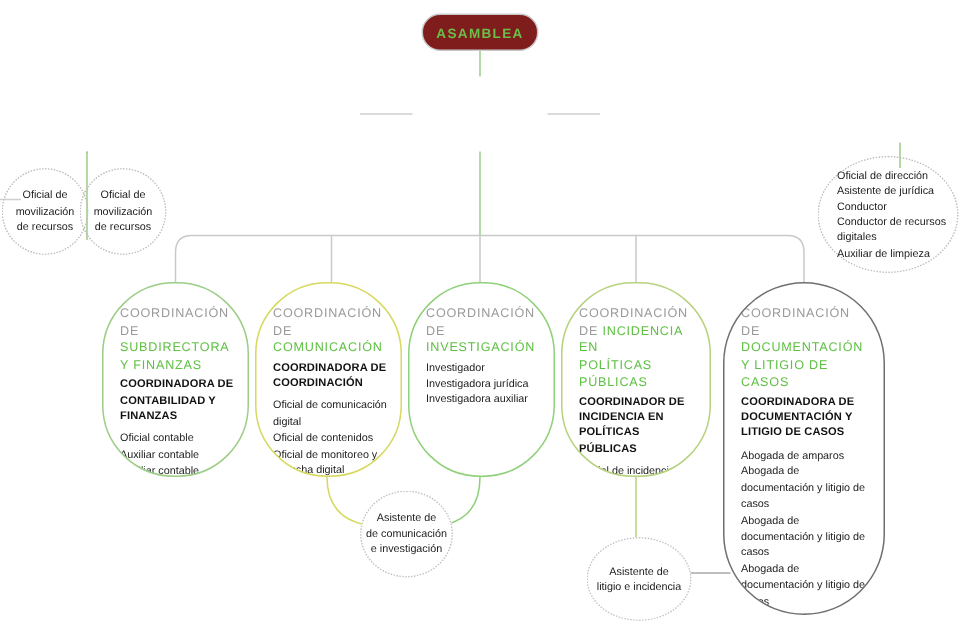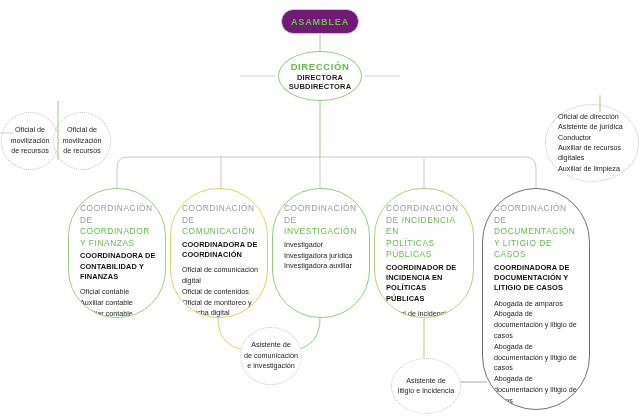--- a/index.html
+++ b/index.html
@@ -36,21 +36,21 @@
     flex-direction: column;
     justify-content: center;
     align-items: center;
     text-align: center;
   }
 
   
   .pill-assembly {
     border: 1px solid #c9c9c9;
     border-radius: 999px;
-    background: #701a75;
+    background: #7f1d1d;
   }
   .t-assembly {
     color: #6abf4b;
     font-size: 9px;
     font-weight: 700;
     letter-spacing: 0.9px;
   }
 
   
   .circle-direccion {
@@ -164,51 +164,46 @@
 
     <line x1="424" y1="318" x2="424" y2="358" stroke="#b7d27e" stroke-width="1"></line>
 
     <line x1="460" y1="382" x2="487" y2="382" stroke="#a8a8a8" stroke-width="1"></line>
   </svg>
 
   <div class="node pill-assembly" style="left:281px; top:9px; width:78px; height:25px;">
     <span class="t-assembly">ASAMBLEA</span>
   </div>
 
-  <div class="node circle-direccion" style="left:278px; top:51px; width:84px; height:50px;">
-    <span class="t-direccion-title">DIRECCIÓN</span>
-    <span class="t-direccion-sub">DIRECTORA</span>
-    <span class="t-direccion-sub">SUBDIRECTORA</span>
-  </div>
 
   <div class="node ellipse-dotted" style="left:1px; top:112px; width:58px; height:58px;">
     <span>Oficial de</span>
     <span>movilización</span>
     <span>de recursos</span>
   </div>
 
   <div class="node ellipse-dotted" style="left:53px; top:112px; width:58px; height:58px;">
     <span>Oficial de</span>
     <span>movilización</span>
     <span>de recursos</span>
   </div>
 
   <div class="node ellipse-dotted left-align" style="left:545px; top:104px; width:94px; height:78px; padding-left:12px;">
     <span>Oficial de dirección</span>
     <span>Asistente de jurídica</span>
     <span>Conductor</span>
-    <span>Auxiliar de recursos</span>
+    <span>Conductor de recursos</span>
     <span>digitales</span>
     <span>Auxiliar de limpieza</span>
   </div>
 
   <div class="coord" style="left:68px; top:188px; width:98px; height:130px; border-color:#9ccd86;">
     <div class="head">
       <span class="gray">COORDINACIÓN</span><br>
-      <span class="gray">DE </span><span class="green">COORDINADOR</span><br>
+      <span class="gray">DE </span><span class="green">SUBDIRECTORA</span><br>
       <span class="green">Y FINANZAS</span>
     </div>
     <div class="boss">COORDINADORA DE CONTABILIDAD Y FINANZAS</div>
     <div class="staff">
       <div>Oficial contable</div>
       <div>Auxiliar contable</div>
       <div>Auxiliar contable</div>
     </div>
   </div>
 

